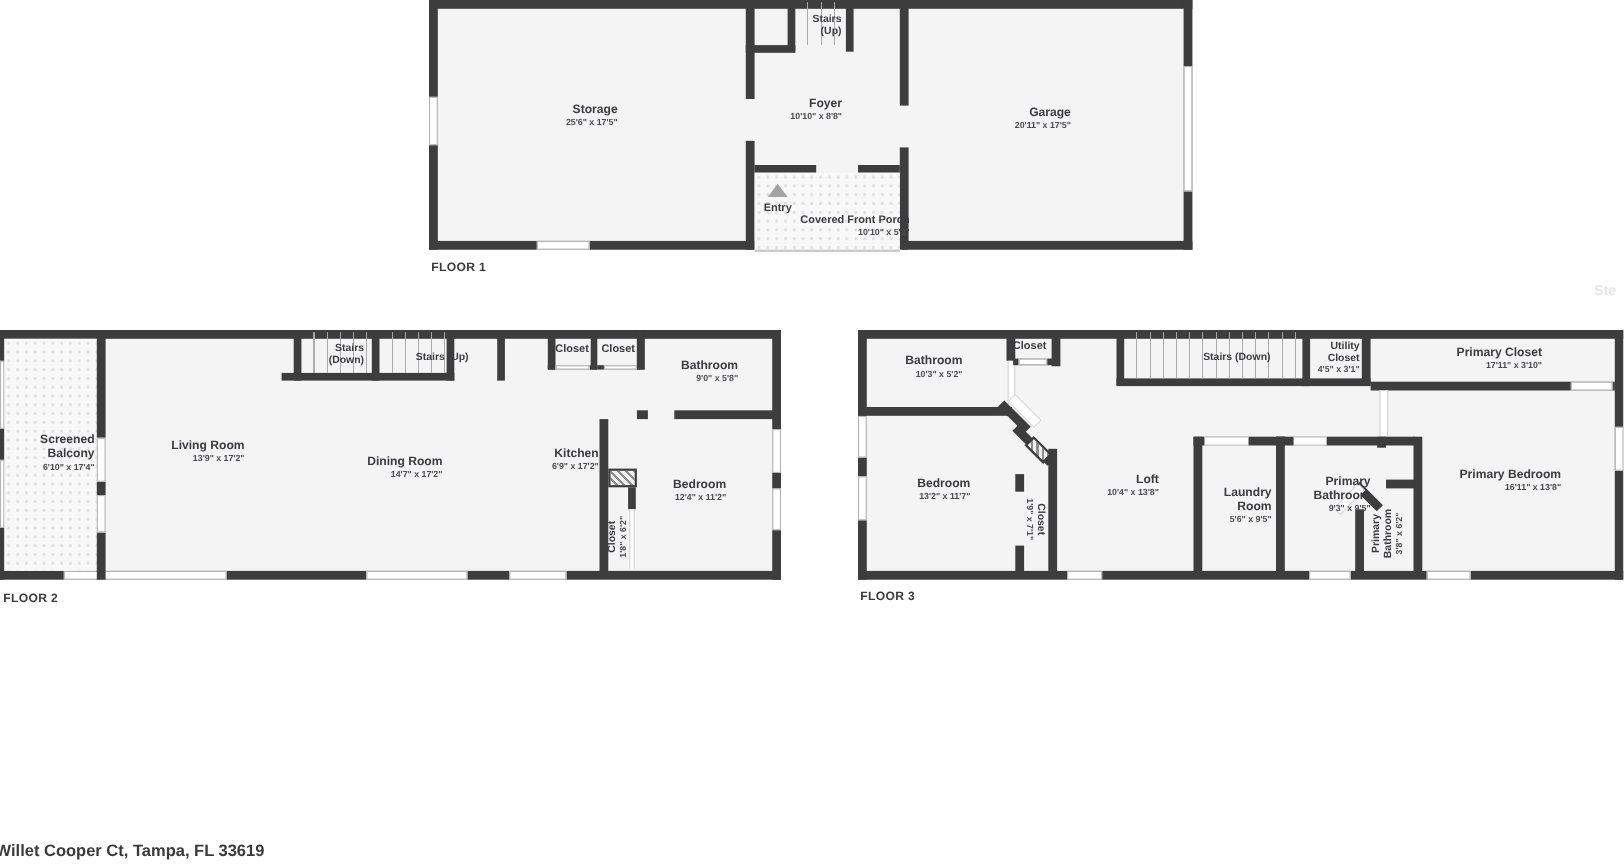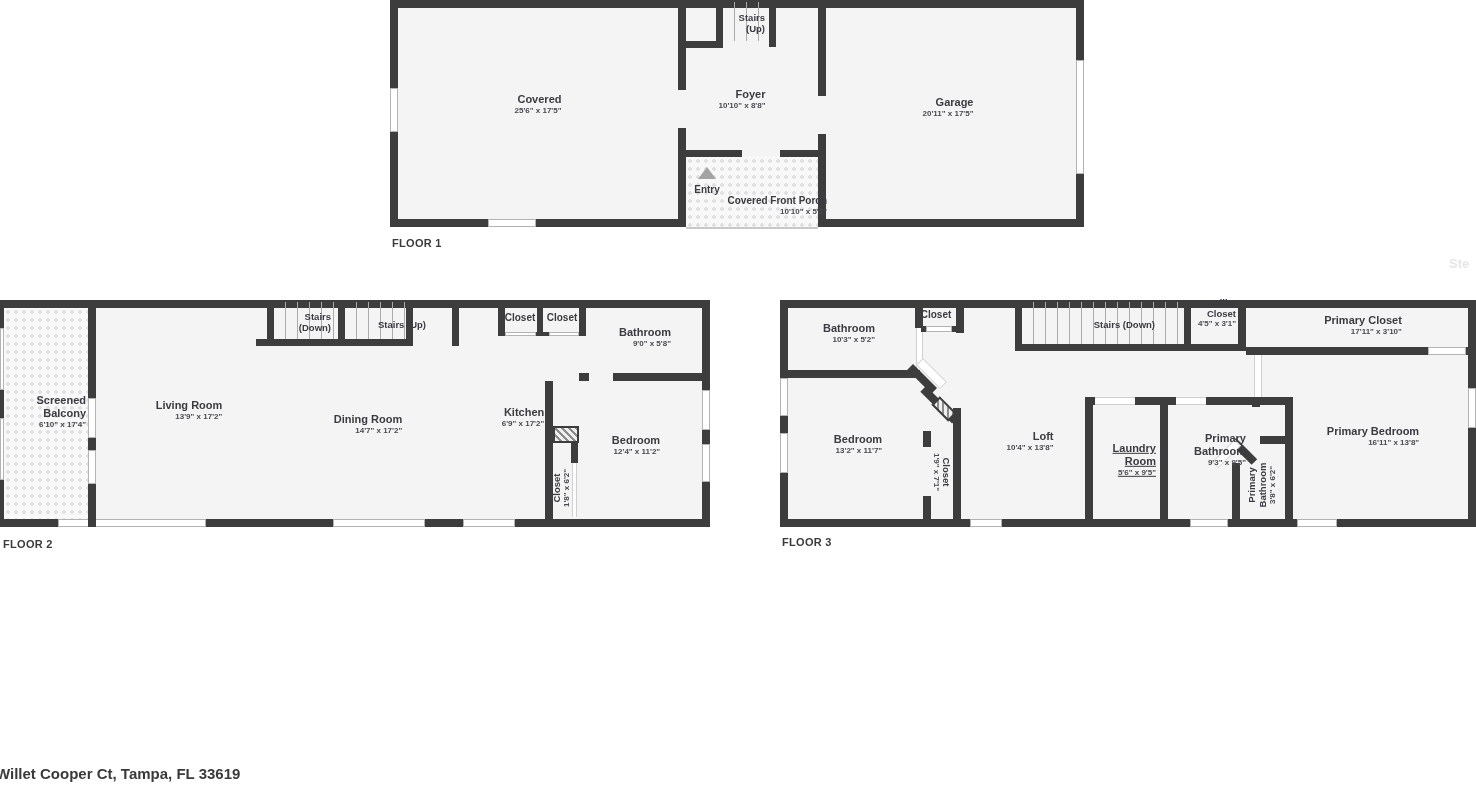--- a/index.html
+++ b/index.html
@@ -57,21 +57,21 @@
     <span class="treads" style="left:333px;top:2px;width:46px;height:39px;"></span>
     <span class="wall" style="left:428px;top:0;width:8px;height:96px;"></span>
     <span class="wall" style="left:428px;top:134px;width:8px;height:93px;"></span>
     <span class="wall" style="left:296px;top:150px;width:56px;height:7px;"></span>
     <span class="wall" style="left:390px;top:150px;width:38px;height:7px;"></span>
 
     <span class="dots" style="left:296px;top:157px;width:132px;height:70px;border-bottom:2px solid #c8c8c8;"></span>
     <span class="tri" style="left:308px;top:167px;"></span>
 
     <div class="label" style="left:148px;top:105px;">
-      <div class="rname">Covered</div>
+      <div class="rname">Storage</div>
       <div class="rdims">25'6" x 17'5"</div>
     </div>
     <div class="label sm" style="left:353px;top:23px;width:44px;">
       <div class="rname">Stairs (Up)</div>
     </div>
     <div class="label" style="left:352px;top:100px;">
       <div class="rname">Foyer</div>
       <div class="rdims">10'10" x 8'8"</div>
     </div>
     <div class="label" style="left:558px;top:108px;">
@@ -238,41 +238,41 @@
     <div class="label" style="left:69px;top:34px;">
       <div class="rname">Bathroom</div>
       <div class="rdims">10'3" x 5'2"</div>
     </div>
     <div class="label xs" style="left:156px;top:15px;">
       <div class="rname">Closet</div>
     </div>
     <div class="label sm" style="left:320px;top:25px;width:110px;">
       <div class="rname">Stairs (Down)</div>
     </div>
-    <div class="label sm" style="left:433px;top:13px;width:46px;">
+    <div class="label sm" style="left:433px;top:26px;width:46px;">
       <div class="rname">Utility Closet</div>
       <div class="rdims">4'5" x 3'1"</div>
     </div>
     <div class="label" style="left:583px;top:26px;">
       <div class="rname">Primary Closet</div>
       <div class="rdims">17'11" x 3'10"</div>
     </div>
     <div class="label" style="left:78px;top:145px;">
       <div class="rname">Bedroom</div>
       <div class="rdims">13'2" x 11'7"</div>
     </div>
     <div class="vlabel rot-cw sm" style="left:161px;top:172px;">
       <div class="rname">Closet</div>
       <div class="rdims">1'9" x 7'1"</div>
     </div>
     <div class="label" style="left:250px;top:142px;">
       <div class="rname">Loft</div>
       <div class="rdims">10'4" x 13'8"</div>
     </div>
-    <div class="label" style="left:345px;top:160px;width:62px;text-decoration:underline;">
+    <div class="label" style="left:345px;top:160px;width:62px;">
       <div class="rname">Laundry Room</div>
       <div class="rdims">5'6" x 9'5"</div>
     </div>
     <div class="label" style="left:426px;top:150px;width:80px;">
       <div class="rname">Primary Bathroom</div>
       <div class="rdims">9'3" x 9'5"</div>
     </div>
     <div class="vlabel rot-ccw sm" style="left:482px;top:185px;white-space:normal;">
       <div class="rname" style="width:60px;">Primary Bathroom</div>
       <div class="rdims">3'8" x 6'2"</div>

